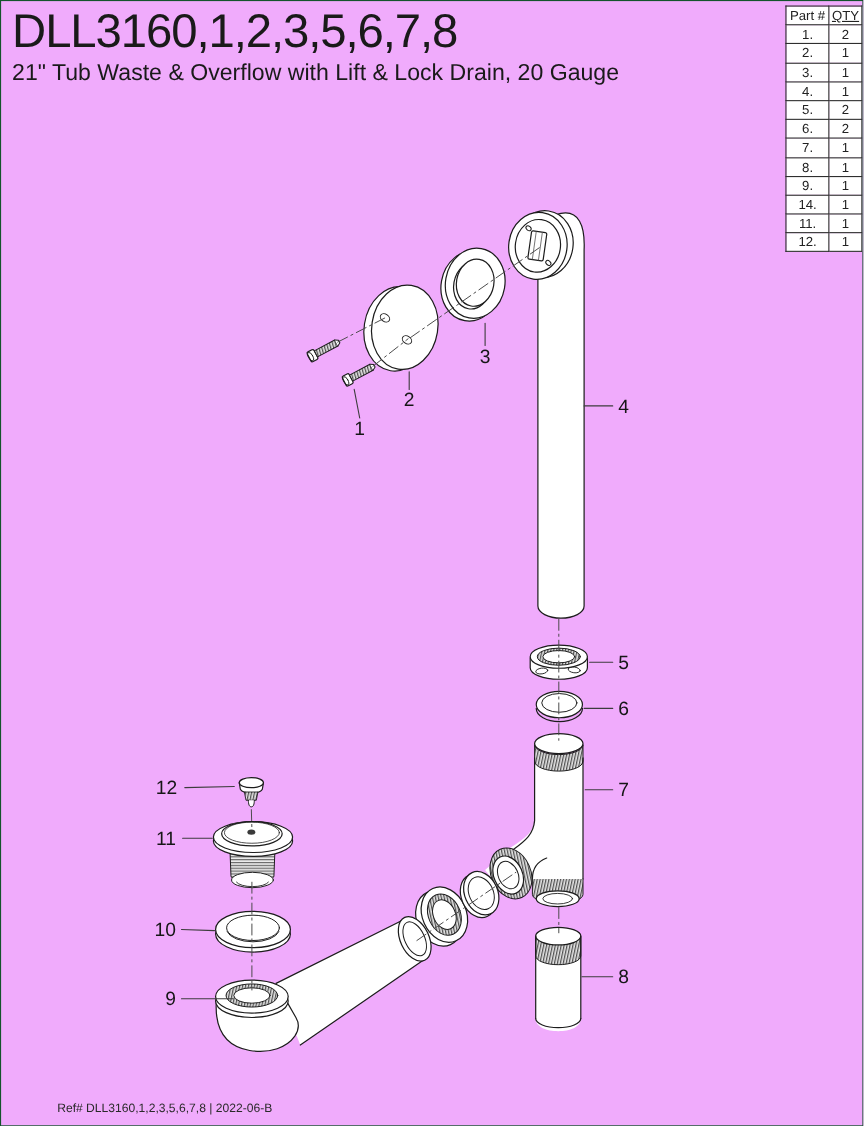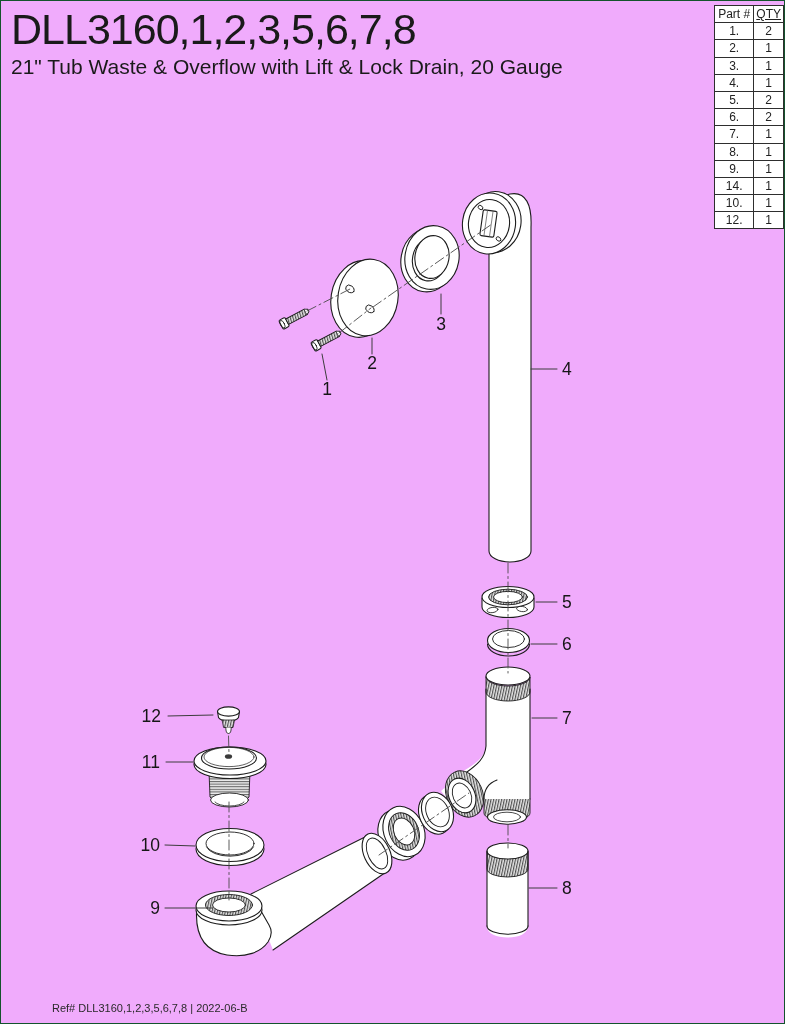--- a/index.html
+++ b/index.html
@@ -77,21 +77,21 @@
         </tr>
       <tr>
           <td>9.</td>
           <td>1</td>
         </tr>
       <tr>
           <td>14.</td>
           <td>1</td>
         </tr>
       <tr>
-          <td>10.</td>
+          <td>11.</td>
           <td>1</td>
         </tr>
       <tr>
           <td>12.</td>
           <td>1</td>
         </tr>
     </tbody>
   </table>
 
   <svg class="diagram-svg" width="783" height="1022" viewBox="0 0 783 1022">

